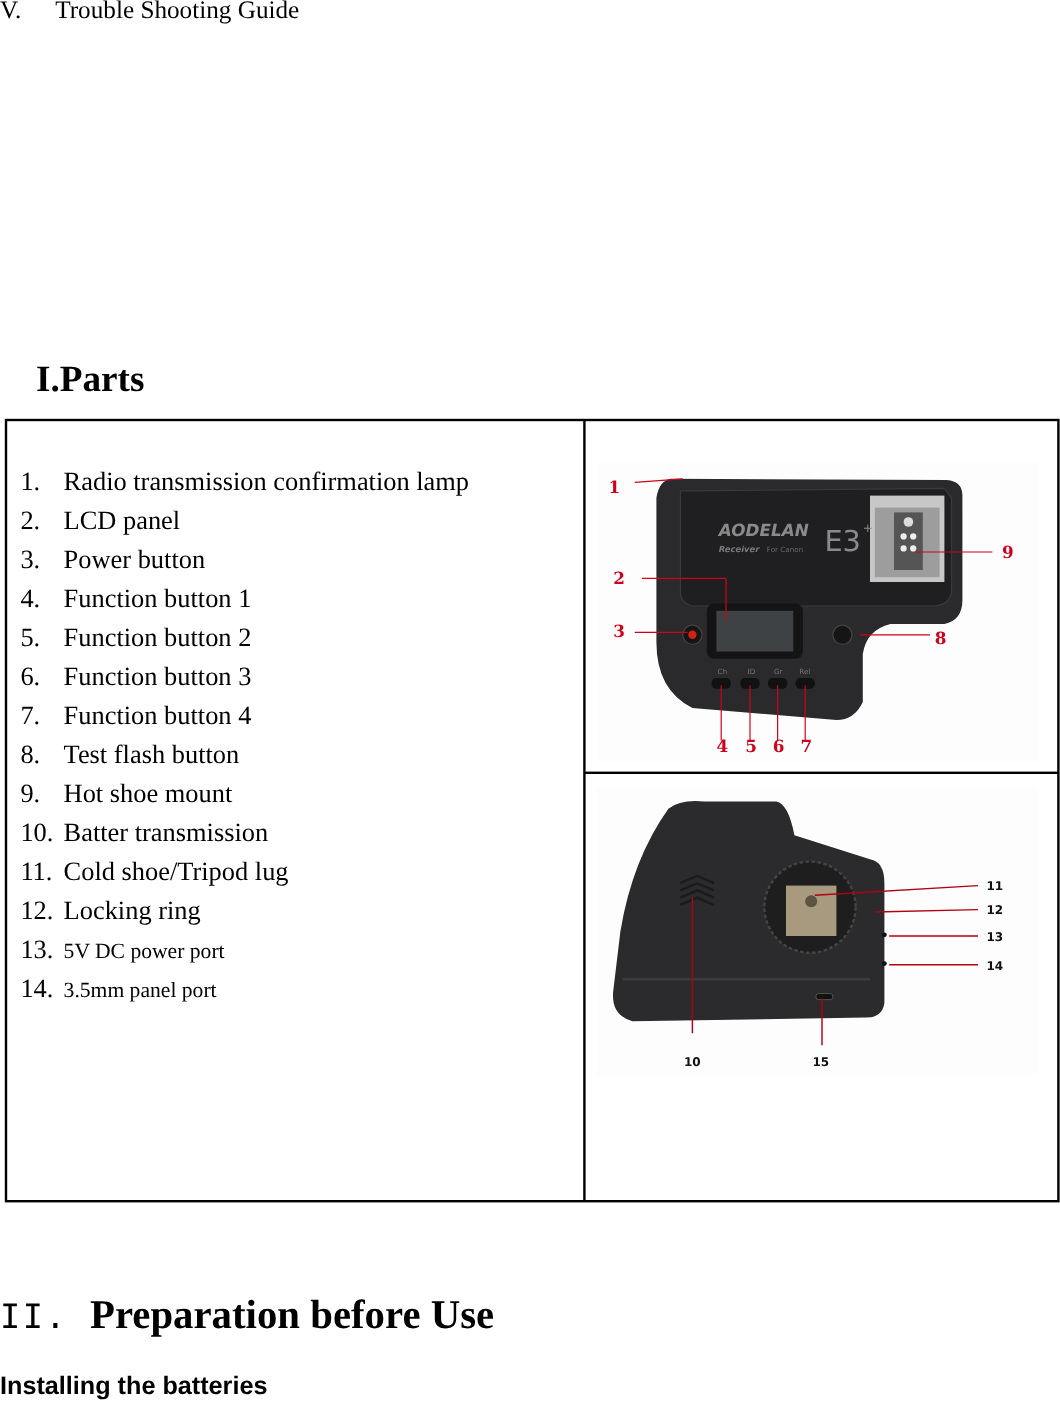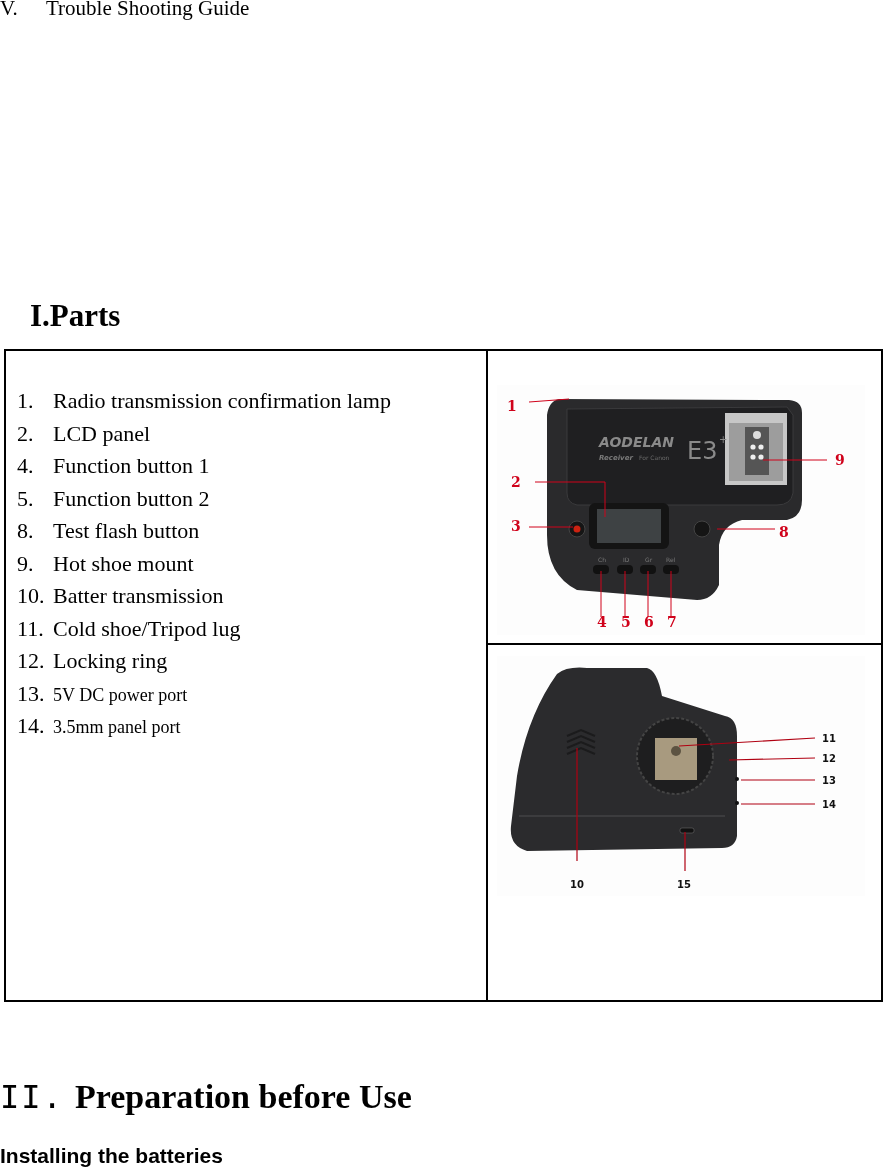--- a/index.html
+++ b/index.html
@@ -10,42 +10,45 @@
     .tbl-border { position: absolute; border: 2px solid #000; box-sizing: border-box; }
     .vline { position: absolute; background: #000; }
     .list { position: absolute; left: 17px; top: 385px; margin: 0; padding: 0; list-style: none; }
     .list li { height: 32.5px; line-height: 32px; font-size: 22px; white-space: nowrap; }
     .list li .n { display: inline-block; width: 36px; }
     .list li.small .t { font-size: 18px; }
     .img-box { position: absolute; overflow: hidden; background: #fff; }
     .callout { fill: #d0021b; font-family: "DejaVu Serif", serif; font-weight: bold; font-size: 14px; }
     .callout2 { fill: #111; font-family: "DejaVu Sans", sans-serif; font-weight: bold; font-size: 10px; }
     .h-prep { position: absolute; left: 0; top: 1078px; font-size: 34px; white-space: nowrap; }
-    .h-prep .roman { font-family: "DejaVu Sans Mono", monospace; font-weight: normal; font-size: 32px; display: inline-block; width: 75px; letter-spacing: 2px; }
+    .h-prep .roman { font-family: "DejaVu Sans Mono", monospace; font-weight: normal; font-size: 28px; display: inline-block; width: 75px; letter-spacing: 2px; }
     .h-prep .title { font-weight: bold; }
     .h-batt { position: absolute; left: 0; top: 1144px; font-family: "Liberation Sans", sans-serif; font-weight: bold; font-size: 21px; white-space: nowrap; }
   </style>
 </head>
 <body>
 
 <div class="toc-line">
   <span class="num">V.</span><span>Trouble Shooting Guide</span>
 </div>
 
 <div class="h-parts">I.Parts</div>
 
 <div class="tbl-border" style="left:4px; top:349px; width:879px; height:653px;"></div>
 <div class="vline" style="left:486px; top:350px; width:2px; height:651px;"></div>
 <div class="vline" style="left:487px; top:643px; width:395px; height:2px;"></div>
 
 <ul class="list">
   <li><span class="n">1.</span><span class="t">Radio transmission confirmation lamp</span></li>
   <li><span class="n">2.</span><span class="t">LCD panel</span></li>
+  <li><span class="n">3.</span><span class="t">Power button</span></li>
   <li><span class="n">4.</span><span class="t">Function button 1</span></li>
   <li><span class="n">5.</span><span class="t">Function button 2</span></li>
+  <li><span class="n">6.</span><span class="t">Function button 3</span></li>
+  <li><span class="n">7.</span><span class="t">Function button 4</span></li>
   <li><span class="n">8.</span><span class="t">Test flash button</span></li>
   <li><span class="n">9.</span><span class="t">Hot shoe mount</span></li>
   <li><span class="n">10.</span><span class="t">Batter transmission</span></li>
   <li><span class="n">11.</span><span class="t">Cold shoe/Tripod lug</span></li>
   <li><span class="n">12.</span><span class="t">Locking ring</span></li>
   <li class="small"><span class="n">13.</span><span class="t">5V DC power port</span></li>
   <li class="small"><span class="n">14.</span><span class="t">3.5mm panel port</span></li>
 </ul>
 
 <div class="img-box" style="left:497px; top:385px; width:368px; height:250px;">

